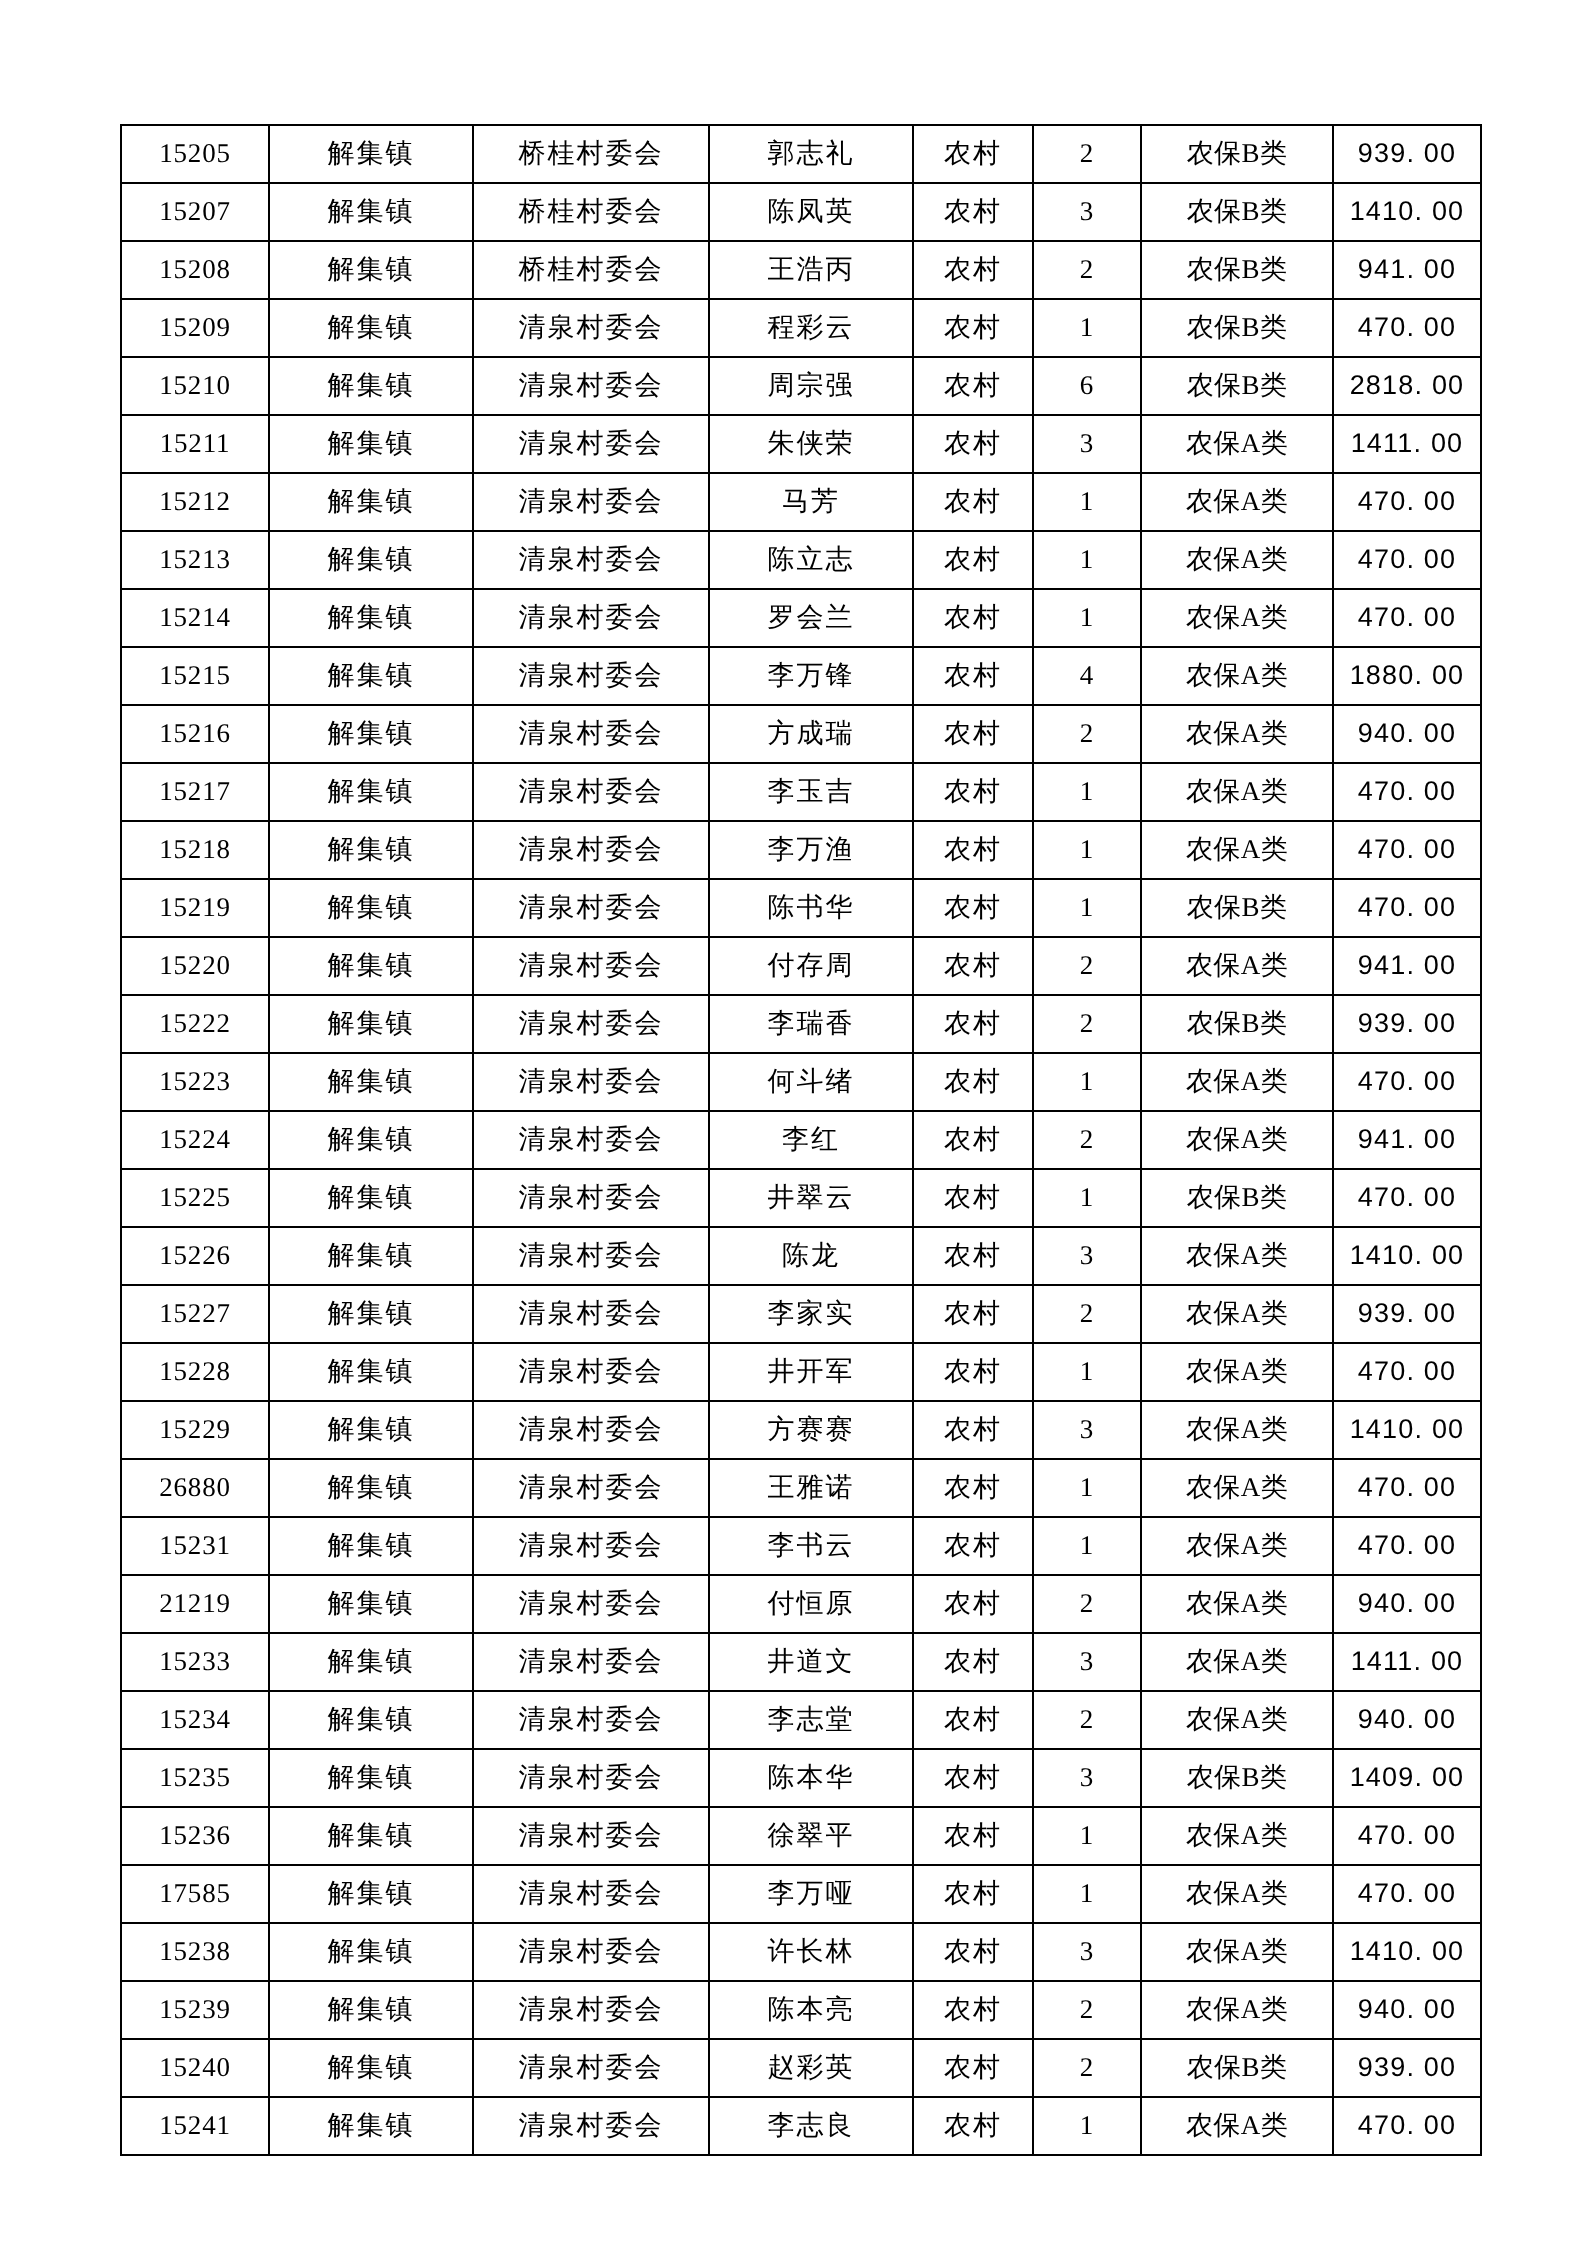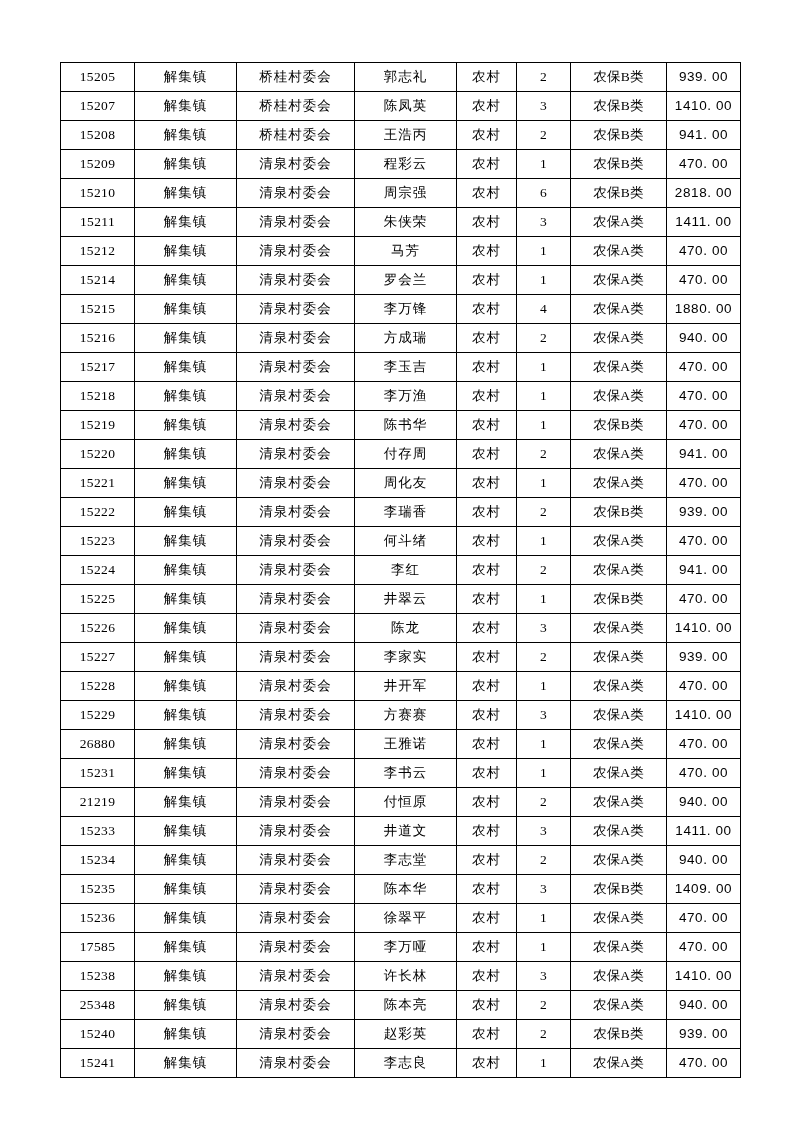--- a/index.html
+++ b/index.html
@@ -140,20 +140,30 @@
           <td class="num-cell">15212</td>
           <td class="cn">解集镇</td>
           <td class="cn">清泉村委会</td>
           <td class="cn">马芳</td>
           <td class="cn">农村</td>
           <td class="num-cell">1</td>
           <td class="cat-cell">农保A类</td>
           <td class="amt-cell">470. 00</td>
         </tr>
         <tr>
+          <td class="num-cell">15213</td>
+          <td class="cn">解集镇</td>
+          <td class="cn">清泉村委会</td>
+          <td class="cn">陈立志</td>
+          <td class="cn">农村</td>
+          <td class="num-cell">1</td>
+          <td class="cat-cell">农保A类</td>
+          <td class="amt-cell">470. 00</td>
+        </tr>
+        <tr>
           <td class="num-cell">15214</td>
           <td class="cn">解集镇</td>
           <td class="cn">清泉村委会</td>
           <td class="cn">罗会兰</td>
           <td class="cn">农村</td>
           <td class="num-cell">1</td>
           <td class="cat-cell">农保A类</td>
           <td class="amt-cell">470. 00</td>
         </tr>
         <tr>
@@ -210,30 +220,20 @@
           <td class="num-cell">15220</td>
           <td class="cn">解集镇</td>
           <td class="cn">清泉村委会</td>
           <td class="cn">付存周</td>
           <td class="cn">农村</td>
           <td class="num-cell">2</td>
           <td class="cat-cell">农保A类</td>
           <td class="amt-cell">941. 00</td>
         </tr>
         <tr>
-          <td class="num-cell">15221</td>
-          <td class="cn">解集镇</td>
-          <td class="cn">清泉村委会</td>
-          <td class="cn">周化友</td>
-          <td class="cn">农村</td>
-          <td class="num-cell">1</td>
-          <td class="cat-cell">农保A类</td>
-          <td class="amt-cell">470. 00</td>
-        </tr>
-        <tr>
           <td class="num-cell">15222</td>
           <td class="cn">解集镇</td>
           <td class="cn">清泉村委会</td>
           <td class="cn">李瑞香</td>
           <td class="cn">农村</td>
           <td class="num-cell">2</td>
           <td class="cat-cell">农保B类</td>
           <td class="amt-cell">939. 00</td>
         </tr>
         <tr>
@@ -390,21 +390,21 @@
           <td class="num-cell">15238</td>
           <td class="cn">解集镇</td>
           <td class="cn">清泉村委会</td>
           <td class="cn">许长林</td>
           <td class="cn">农村</td>
           <td class="num-cell">3</td>
           <td class="cat-cell">农保A类</td>
           <td class="amt-cell">1410. 00</td>
         </tr>
         <tr>
-          <td class="num-cell">25348</td>
+          <td class="num-cell">15239</td>
           <td class="cn">解集镇</td>
           <td class="cn">清泉村委会</td>
           <td class="cn">陈本亮</td>
           <td class="cn">农村</td>
           <td class="num-cell">2</td>
           <td class="cat-cell">农保A类</td>
           <td class="amt-cell">940. 00</td>
         </tr>
         <tr>
           <td class="num-cell">15240</td>

